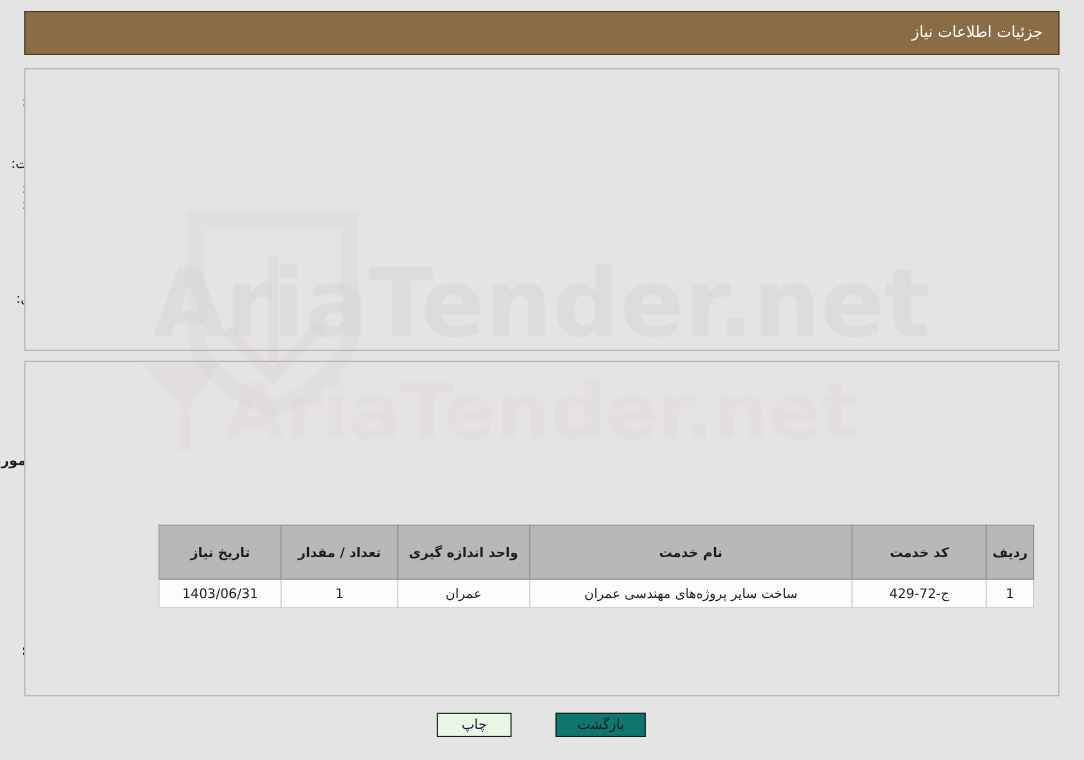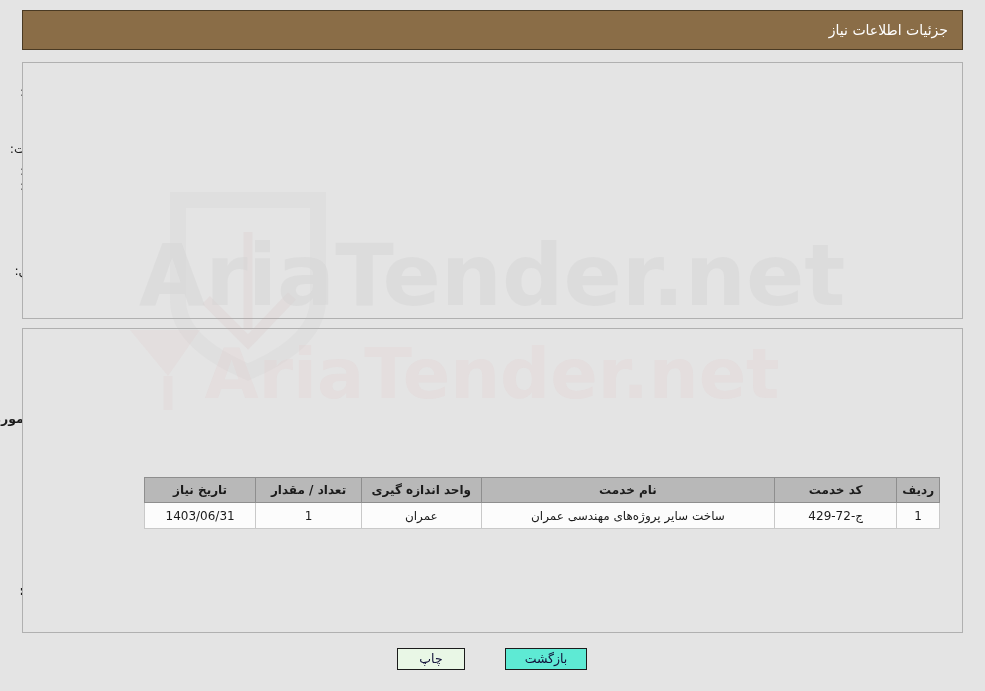--- a/index.html
+++ b/index.html
@@ -186,21 +186,21 @@
     font-size: 12px;
     background: #fcfcfc;
     z-index: 2;
   }
   .data-table th {
     background: #b8b8b8;
     border: 1px solid #8e8e8e;
     color: #1b1b1b;
     font-weight: bold;
     height: 24px;
-    padding: 0 4px;
+    padding: 12px 4px;
     font-size: 12px;
   }
   .data-table td {
     background: #fcfcfc;
     border: 1px solid #c9c9c9;
     height: 25px;
     text-align: center;
     padding: 0 4px;
     color: #1b1b1b;
     font-size: 12px;
@@ -213,21 +213,21 @@
     height: 22px;
     line-height: 20px;
     text-align: center;
     border: 1px solid #1b1b1b;
     font-size: 12.5px;
     color: #12123a;
     cursor: pointer;
     z-index: 3;
   }
   #btn-print  { background: #e9f7e6; right: 520px; top: 648px; width: 68px; }
-  #btn-back   { background: #5eead4; right: 398px; top: 648px; width: 82px; }
+  #btn-back   { background: #0f766e; right: 398px; top: 648px; width: 82px; }
 </style>
 </head>
 <body>
 
 <svg id="watermark" viewBox="0 0 985 691">
   <g opacity="0.22">
     <path d="M178 200 L178 300 Q178 342 248 372 Q318 342 318 300 L318 200 Z" fill="none" stroke="#b9b9b9" stroke-width="16"></path>
     <path d="M248 232 L248 330" stroke="#c8a0a0" stroke-width="9" fill="none"></path>
     <path d="M206 300 L248 342 L292 296" fill="none" stroke="#c8a0a0" stroke-width="11"></path>
   </g>

